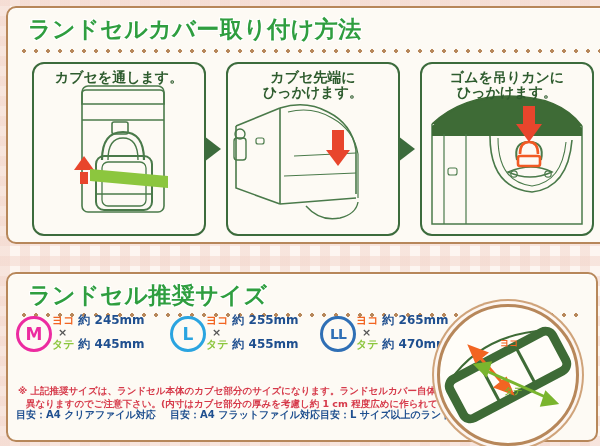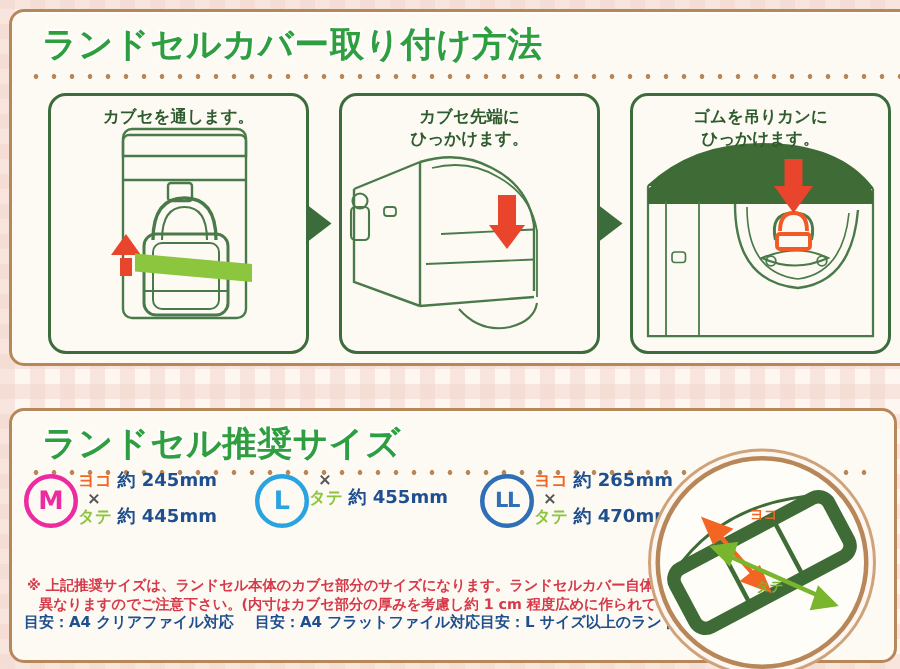--- a/index.html
+++ b/index.html
@@ -48,21 +48,21 @@
     border-radius:12px;
     overflow:hidden;
   }
   #step1{left:24px;}
   #step2{left:218px;}
   #step3{left:412px;width:170px;}
 
   .step-label{
     position:absolute;left:0;right:0;top:6px;
     text-align:center;
-    font-size:11px;font-weight:bold;color:#2e5c2e;
+    font-size:14px;font-weight:bold;color:#2e5c2e;
     line-height:15px;
     z-index:4;
   }
   .step-art{position:absolute;left:0;top:0;width:100%;height:100%;}
 
   .arrow-between{
     position:absolute;top:128px;width:0;height:0;
     border-top:13px solid transparent;
     border-bottom:13px solid transparent;
     border-left:17px solid #3c6b3c;
@@ -232,20 +232,24 @@
           <span class="lbl-tate">タテ</span>
           <span class="val">約 445mm</span>
         </div>
       </div>
       <div class="size-note">目安：A4 クリアファイル対応</div>
     </div>
 
     <div class="size-item" id="size-l">
       <div class="size-badge badge-l">L</div>
       <div class="size-lines">
+        <div class="size-line">
+          <span class="lbl-yoko">ヨコ</span>
+          <span class="val">約 255mm</span>
+        </div>
         <div class="size-x">×</div>
         <div class="size-line">
           <span class="lbl-tate">タテ</span>
           <span class="val">約 455mm</span>
         </div>
       </div>
       <div class="size-note">目安：A4 フラットファイル対応</div>
     </div>
 
     <div class="size-item" id="size-ll">

